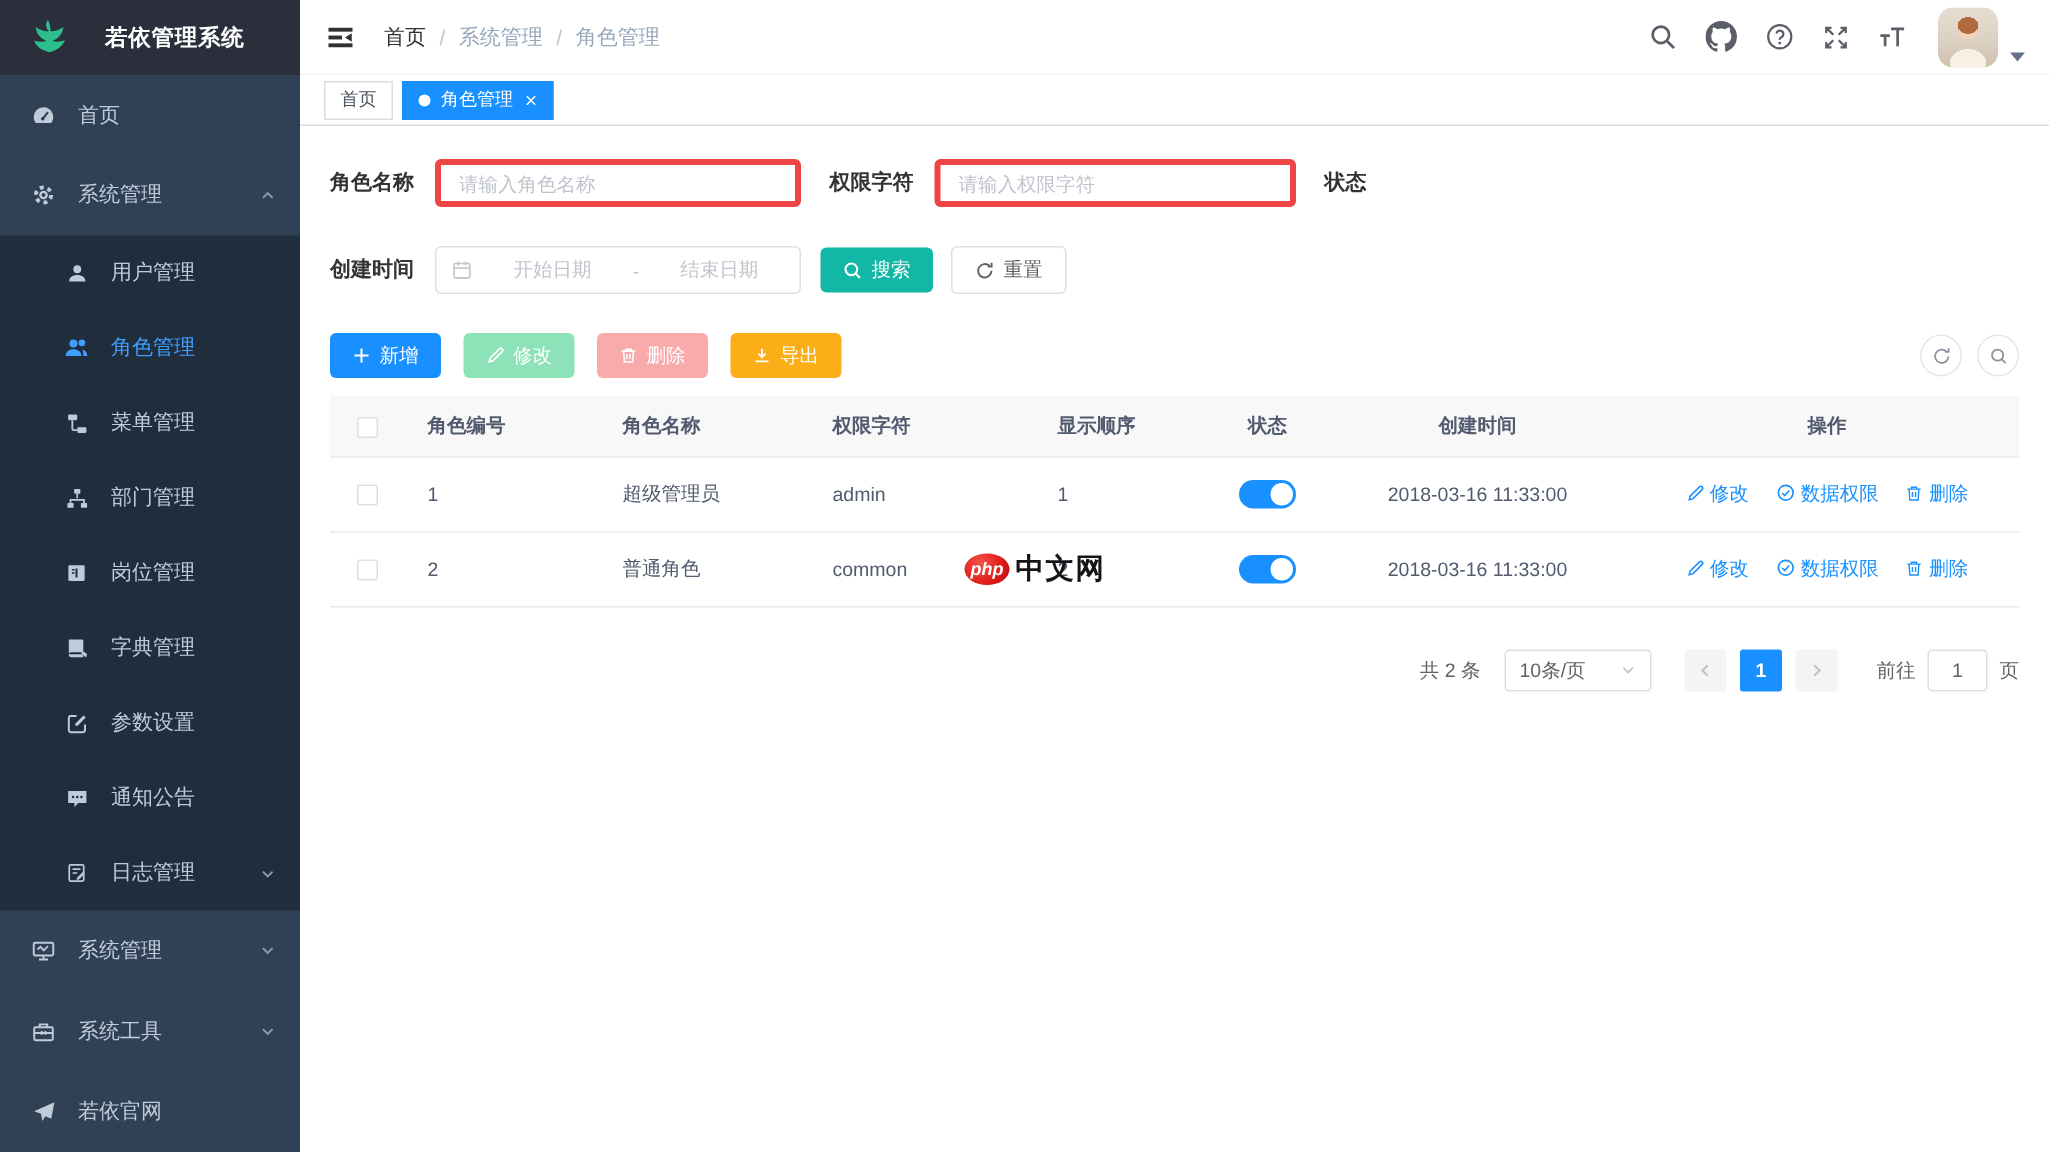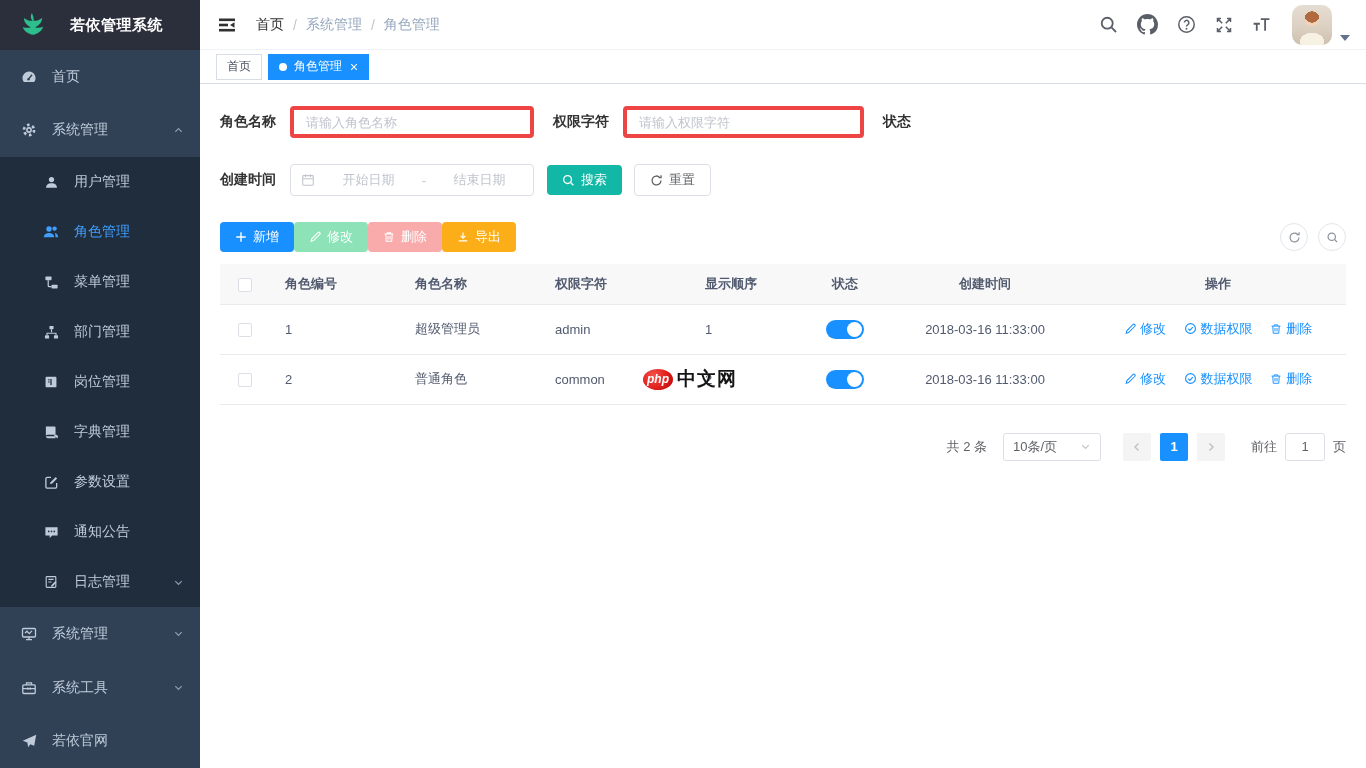--- a/index.html
+++ b/index.html
@@ -65,21 +65,21 @@
   
   .btn { height:30px; border:none; border-radius:4px; color:#fff; font-size:13px; padding:15px 15px; display:inline-flex; align-items:center; gap:6px; cursor:pointer; font-family:inherit; }
   .btn .bi { display:inline-flex; }
   .btn-search { background:#12b7a5; margin-left:13px; }
   .btn-reset { background:#fff; border:1px solid #dcdfe6; color:#606266; margin-left:12px; }
   .btn-add { background:#1890ff; }
   .btn-edit { background:#8de2b8; cursor:not-allowed; }
   .btn-del  { background:#f9abab; cursor:not-allowed; }
   .btn-export { background:#fbae17; }
   .toolbar { display:flex; align-items:center; margin-bottom:12px; }
-  .toolbar .btn { }
+  .toolbar .btn { margin-right:15px; }
   .tool-circles { margin-left:auto; display:flex; gap:10px; }
   .circle-btn { width:28px; height:28px; border-radius:50%; border:1px solid #e3e6eb; background:#fff; color:#8c939d; display:inline-flex; align-items:center; justify-content:center; cursor:pointer; }
 
   
   table { width:1126px; border-collapse:collapse; table-layout:fixed; font-size:13px; color:#515a6e; }
   thead th { background:#f8f8f9; height:40px; font-weight:bold; text-align:left; padding:0 15px; color:#515a6e; font-size:13px; }
   tbody td { height:50px; padding:0 15px; border-bottom:1px solid #e8eaec; }
   thead th { border-bottom:1px solid #e8eaec; }
   .center { text-align:center; }
   .checkbox { width:14px; height:14px; border:1px solid #dcdfe6; border-radius:2px; display:inline-block; background:#fff; cursor:pointer; vertical-align:middle; }

